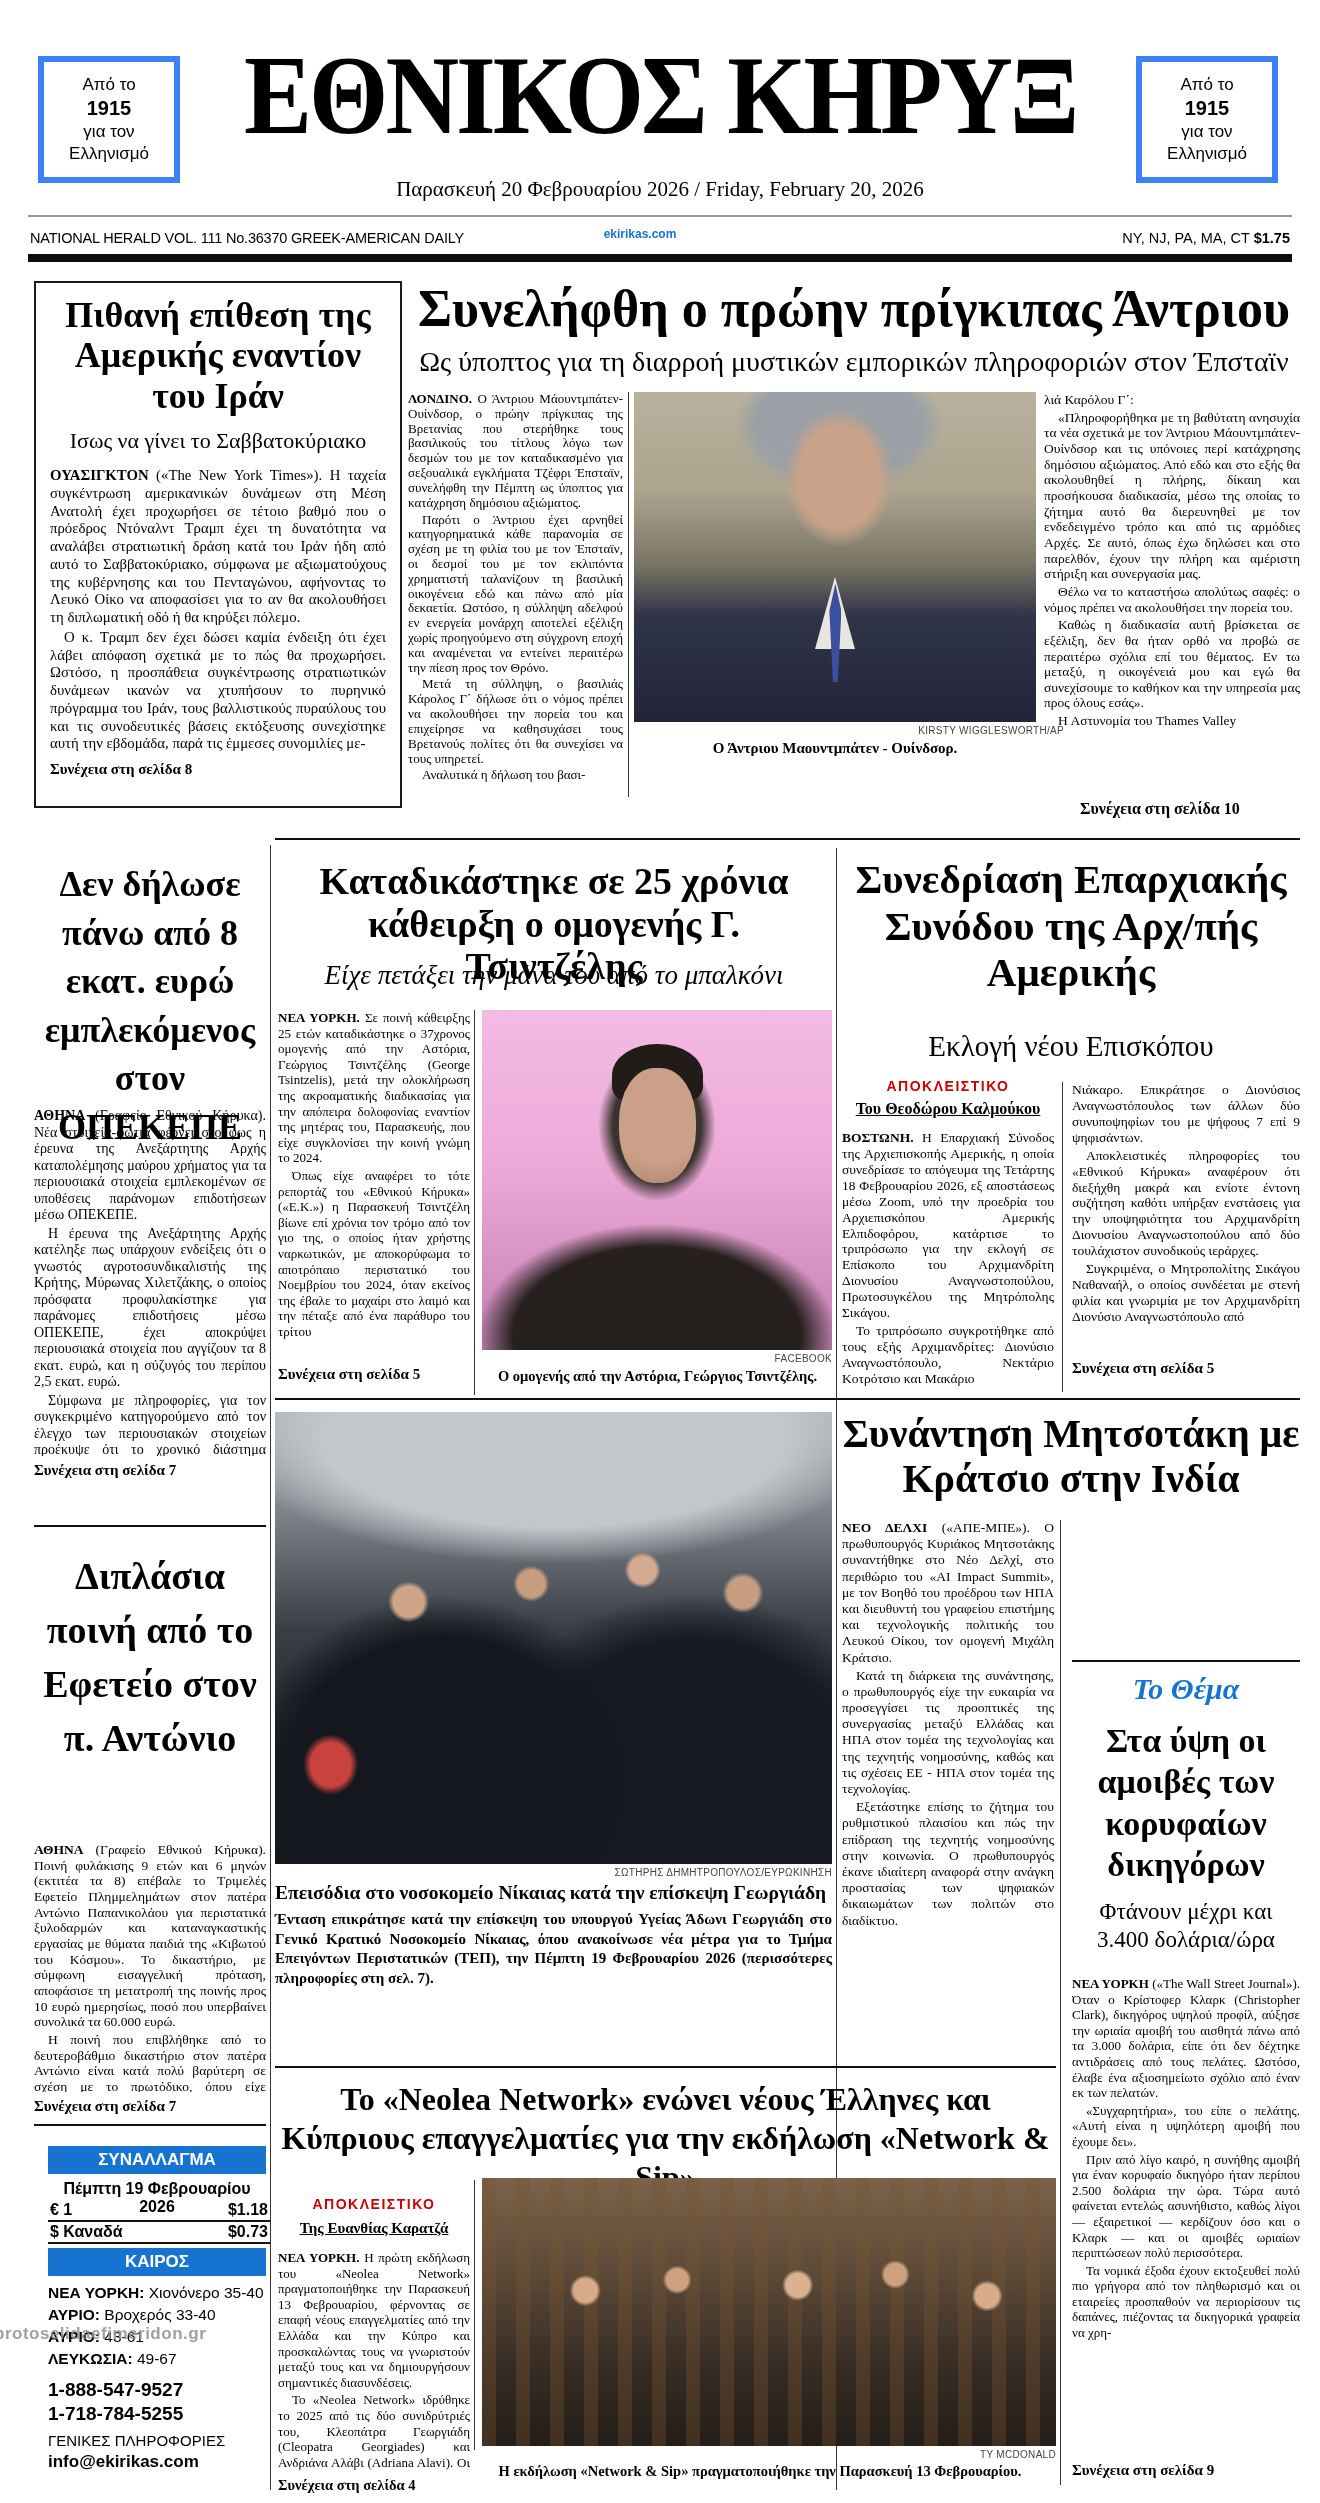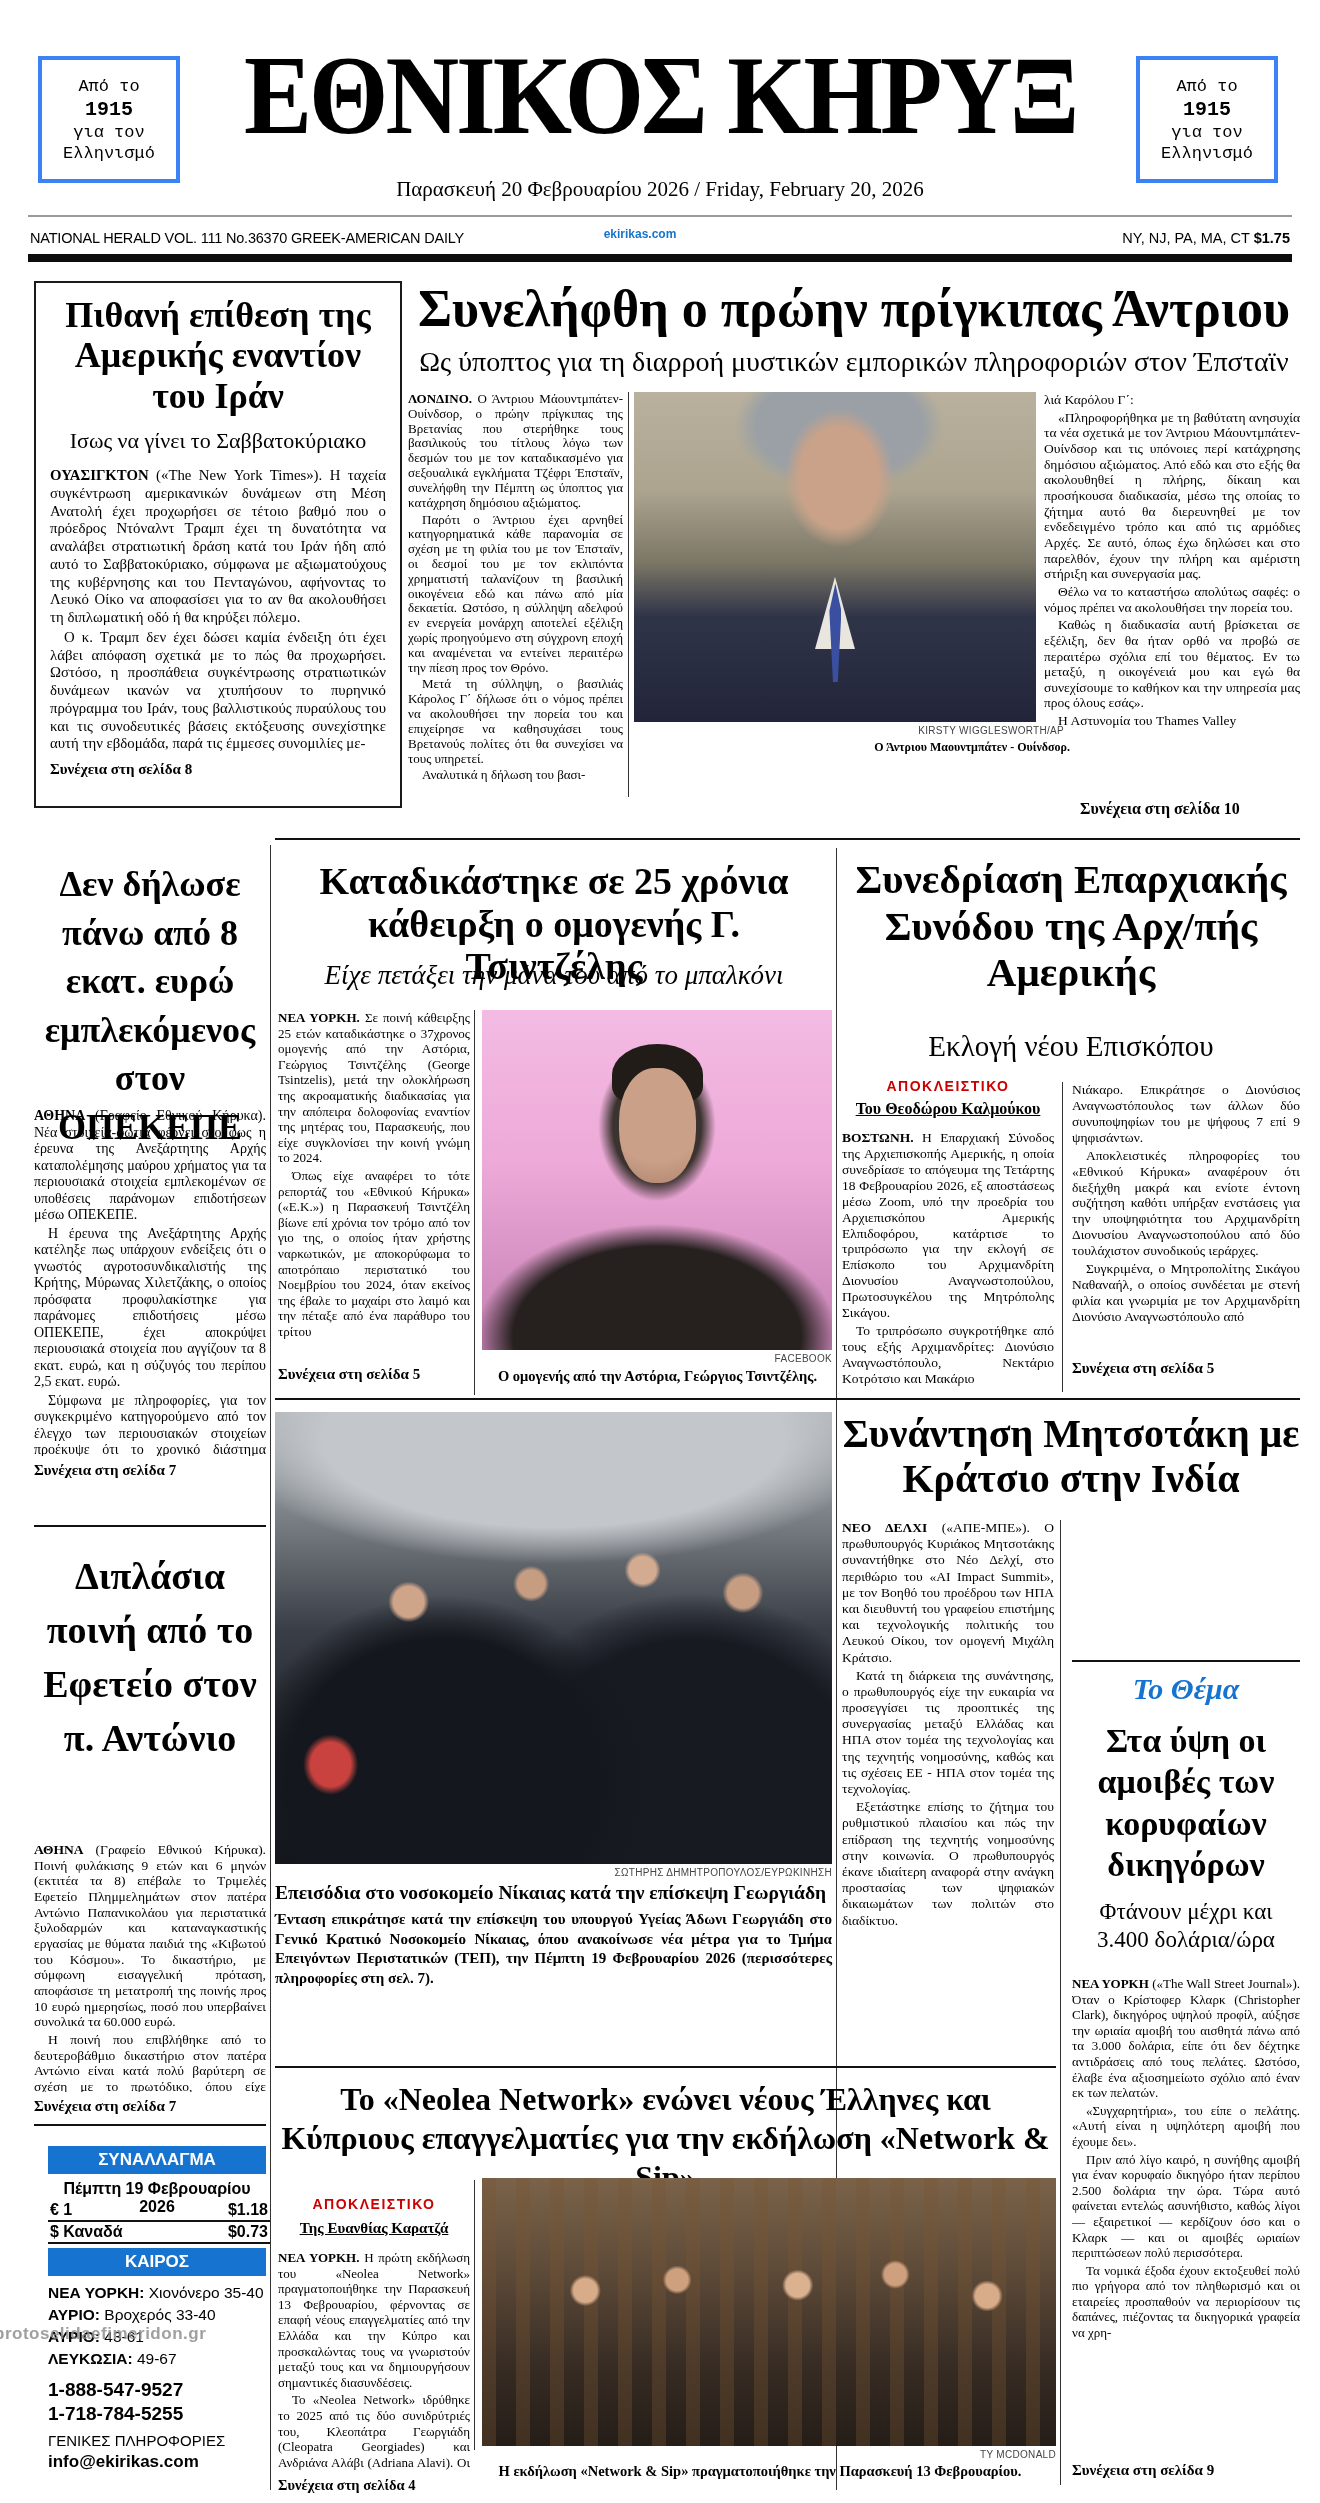--- a/index.html
+++ b/index.html
@@ -15,23 +15,23 @@
   .lead{font-weight:bold;}
   p{margin:0 0 2px 0;}
   p.ind{text-indent:14px;}
   .body-col p{hyphens:none;}
   .cont{font-weight:bold;}
   .vrule{width:1px;background:#333;}
   .hrule{height:2px;background:#111;}
   .hrule-gray{height:2px;background:#9a9a9a;}
 
   
-  .corner-box{width:142px;height:127px;border:4px solid #3b82f6;box-sizing:border-box;
+  .corner-box{width:142px;height:127px;border:6px solid #3b82f6;box-sizing:border-box;
               display:flex;flex-direction:column;justify-content:center;gap:2px;
-              font-family:Liberation Mono, monospace;font-size:17px;text-align:center;}
+              font-family:Liberation Sans, sans-serif;font-size:17px;text-align:center;}
   .corner-box .yr{font-size:20px;font-weight:bold;}
   .masthead-title{font-size:102px;font-weight:bold;letter-spacing:-3px;line-height:1;
                   transform:scaleY(1.10);transform-origin:50% 60%;white-space:nowrap;}
   .blackbar{background:#0d0d0d;}
 
   
   .photo{overflow:hidden;}
   .photo-andrew{background:
      radial-gradient(95px 120px at 51% 26%, #c9a289 0 42%, rgba(0,0,0,0) 58%),
      radial-gradient(150px 95px at 51% 10%, #9aa0a6 0 55%, rgba(0,0,0,0) 70%),
@@ -132,21 +132,21 @@
     <p class="ind">Αναλυτικά η δήλωση του βασι-</p>
   </div>
 
   <div class="abs vrule" style="left:628px;top:392px;height:405px;"></div>
 
   <div class="abs photo photo-andrew" style="left:634px;top:392px;width:402px;height:330px;">
     <div class="andrew-shirt"></div>
     <div class="andrew-tie"></div>
   </div>
   <div class="abs credit right" style="left:634px;top:725px;width:430px;">KIRSTY WIGGLESWORTH/AP</div>
-  <div class="abs caption center" style="left:600px;top:740px;width:470px;font-size:12px;text-align:right;">Ο Άντριου Μαουντμπάτεν - Ουίνδσορ.</div>
+  <div class="abs caption center" style="left:600px;top:740px;width:470px;font-size:15px;">Ο Άντριου Μαουντμπάτεν - Ουίνδσορ.</div>
 
   <div class="abs body-col just" style="left:1044px;top:392px;width:256px;height:392px;font-size:13.5px;line-height:1.16;overflow:hidden;">
     <p>λιά Καρόλου Γ΄:</p>
     <p class="ind">«Πληροφορήθηκα με τη βαθύτατη ανησυχία τα νέα σχετικά με τον Άντριου Μάουντμπάτεν-Ουίνδσορ και τις υπόνοιες περί κατάχρησης δημόσιου αξιώματος. Από εδώ και στο εξής θα ακολουθηθεί η πλήρης, δίκαιη και προσήκουσα διαδικασία, μέσω της οποίας το ζήτημα αυτό θα διερευνηθεί με τον ενδεδειγμένο τρόπο και από τις αρμόδιες Αρχές. Σε αυτό, όπως έχω δηλώσει και στο παρελθόν, έχουν την πλήρη και αμέριστη στήριξη και συνεργασία μας.</p>
     <p class="ind">Θέλω να το καταστήσω απολύτως σαφές: ο νόμος πρέπει να ακολουθήσει την πορεία του.</p>
     <p class="ind">Καθώς η διαδικασία αυτή βρίσκεται σε εξέλιξη, δεν θα ήταν ορθό να προβώ σε περαιτέρω σχόλια επί του θέματος. Εν τω μεταξύ, η οικογένειά μου και εγώ θα συνεχίσουμε το καθήκον και την υπηρεσία μας προς όλους εσάς».</p>
     <p class="ind">Η Αστυνομία του Thames Valley</p>
   </div>
   <div class="abs cont" style="left:1080px;top:800px;font-size:16px;">Συνέχεια στη σελίδα 10</div>
 

